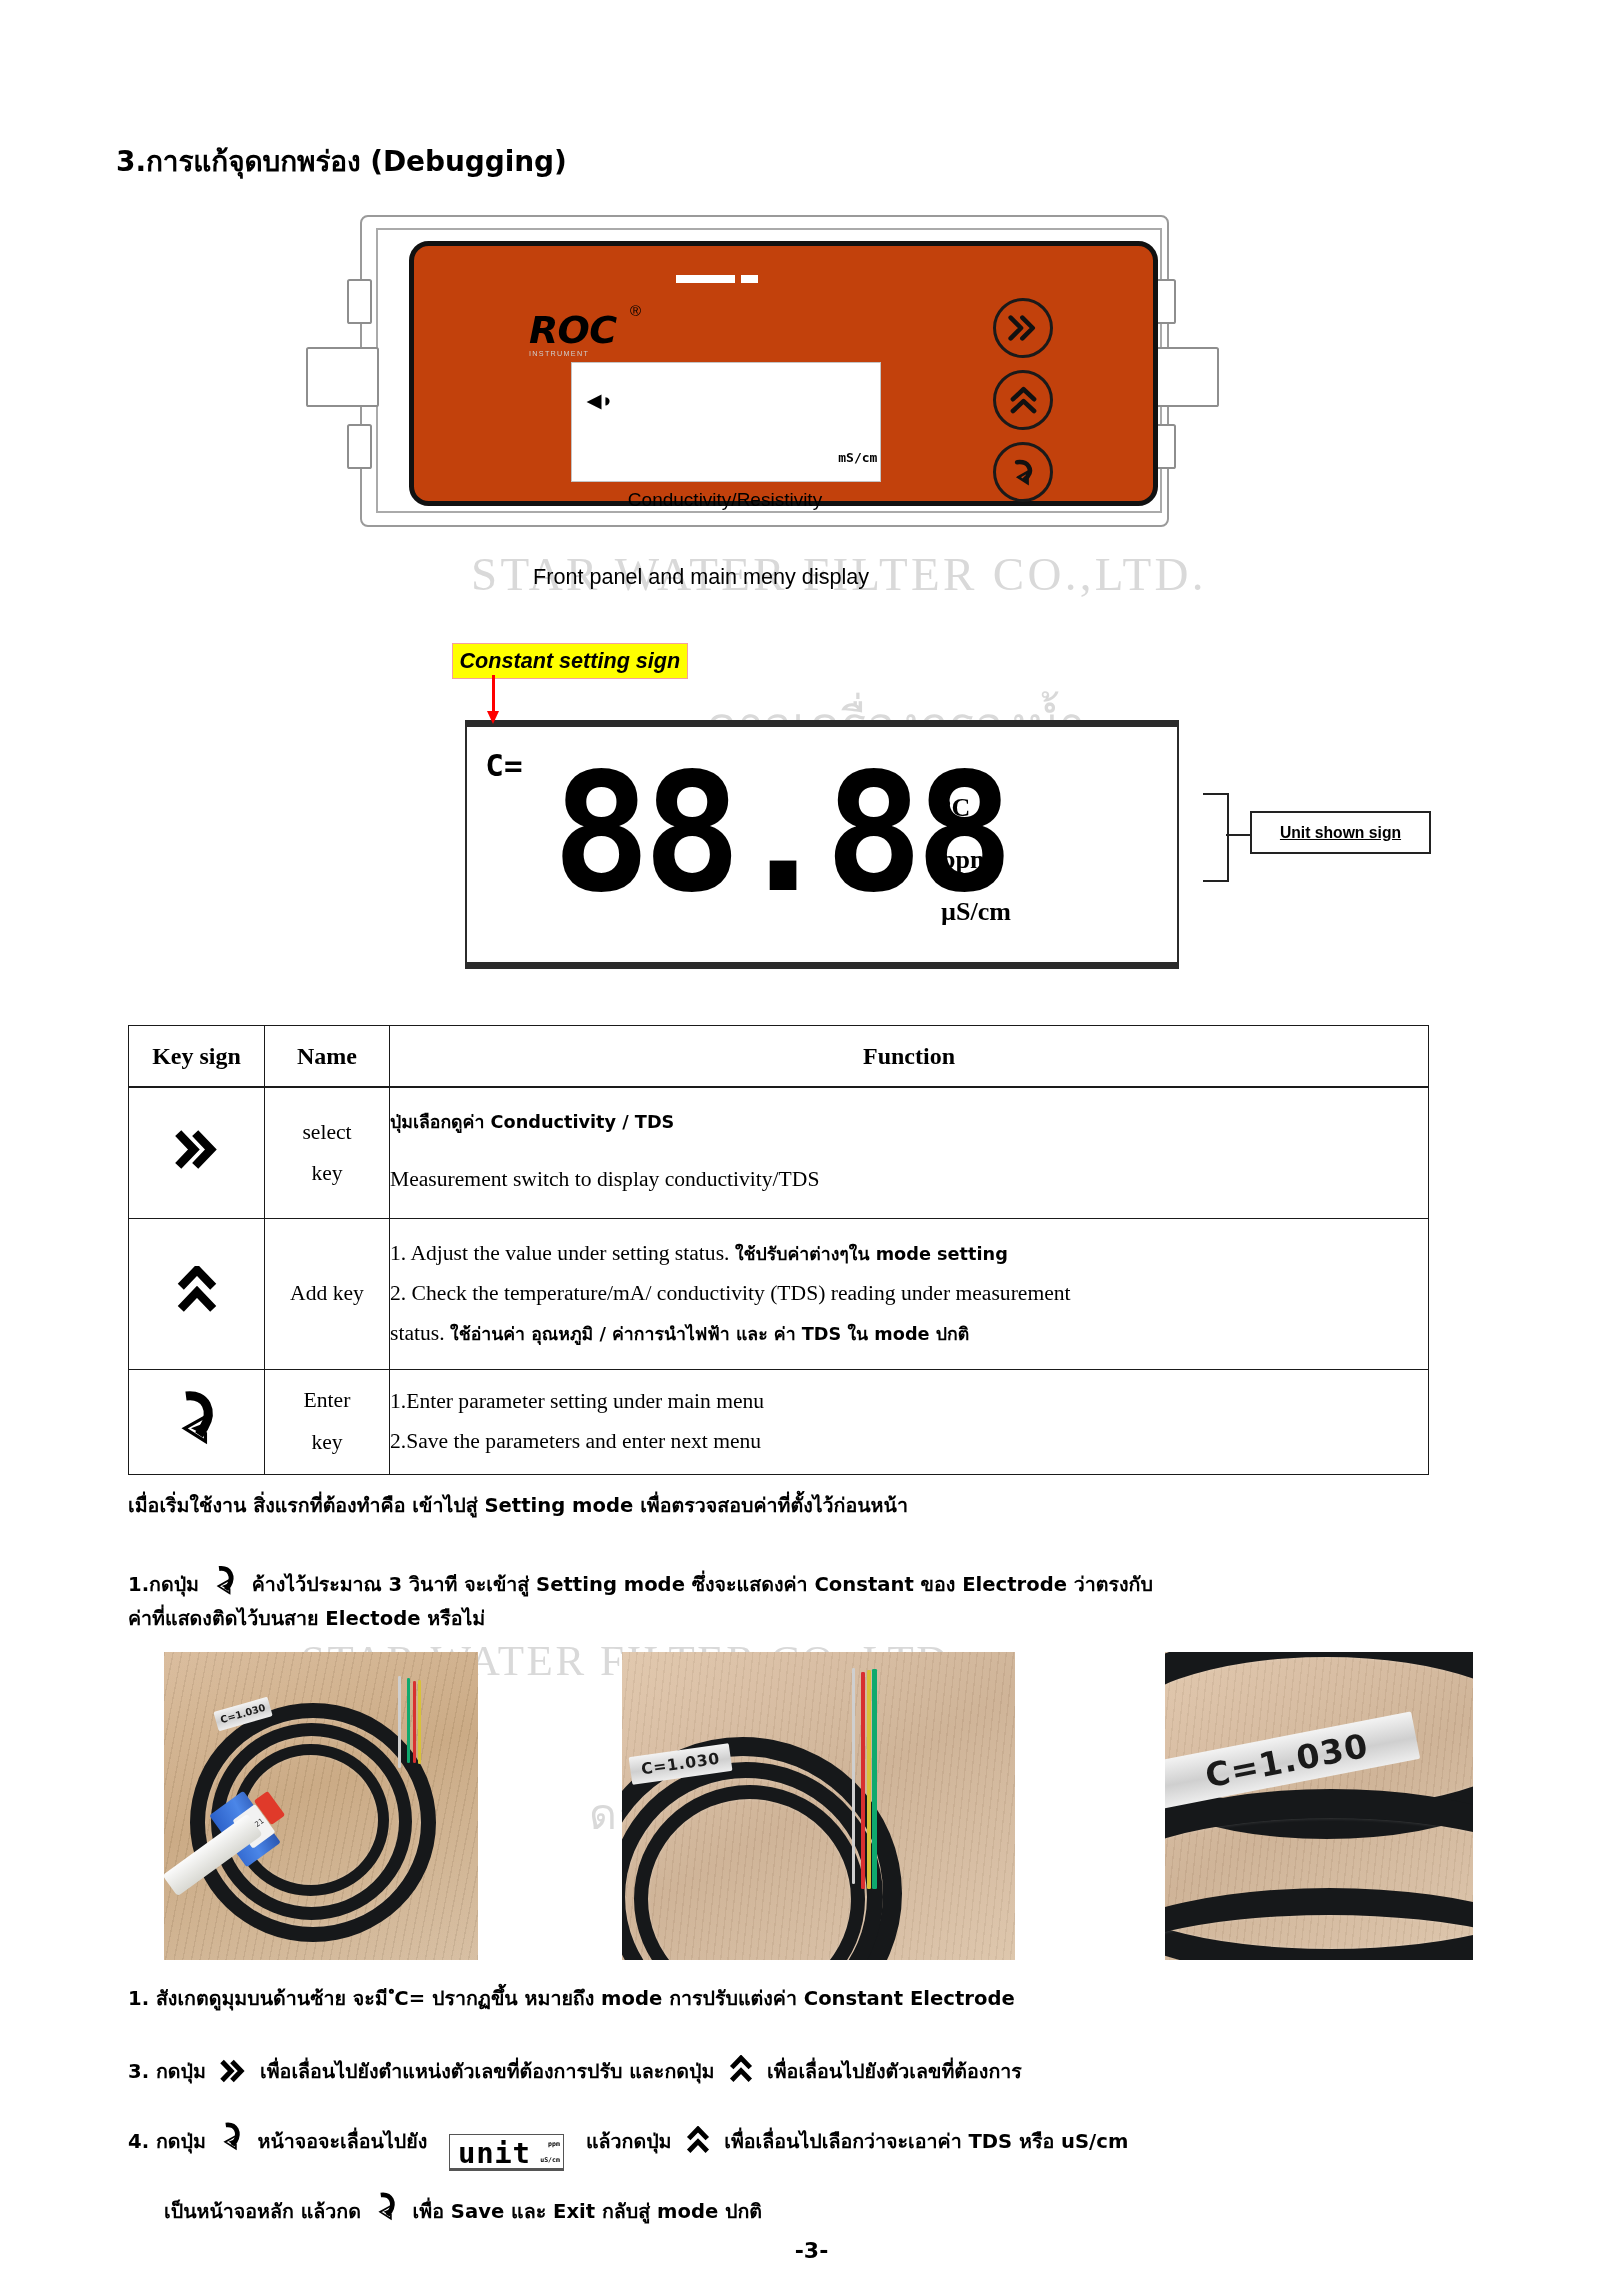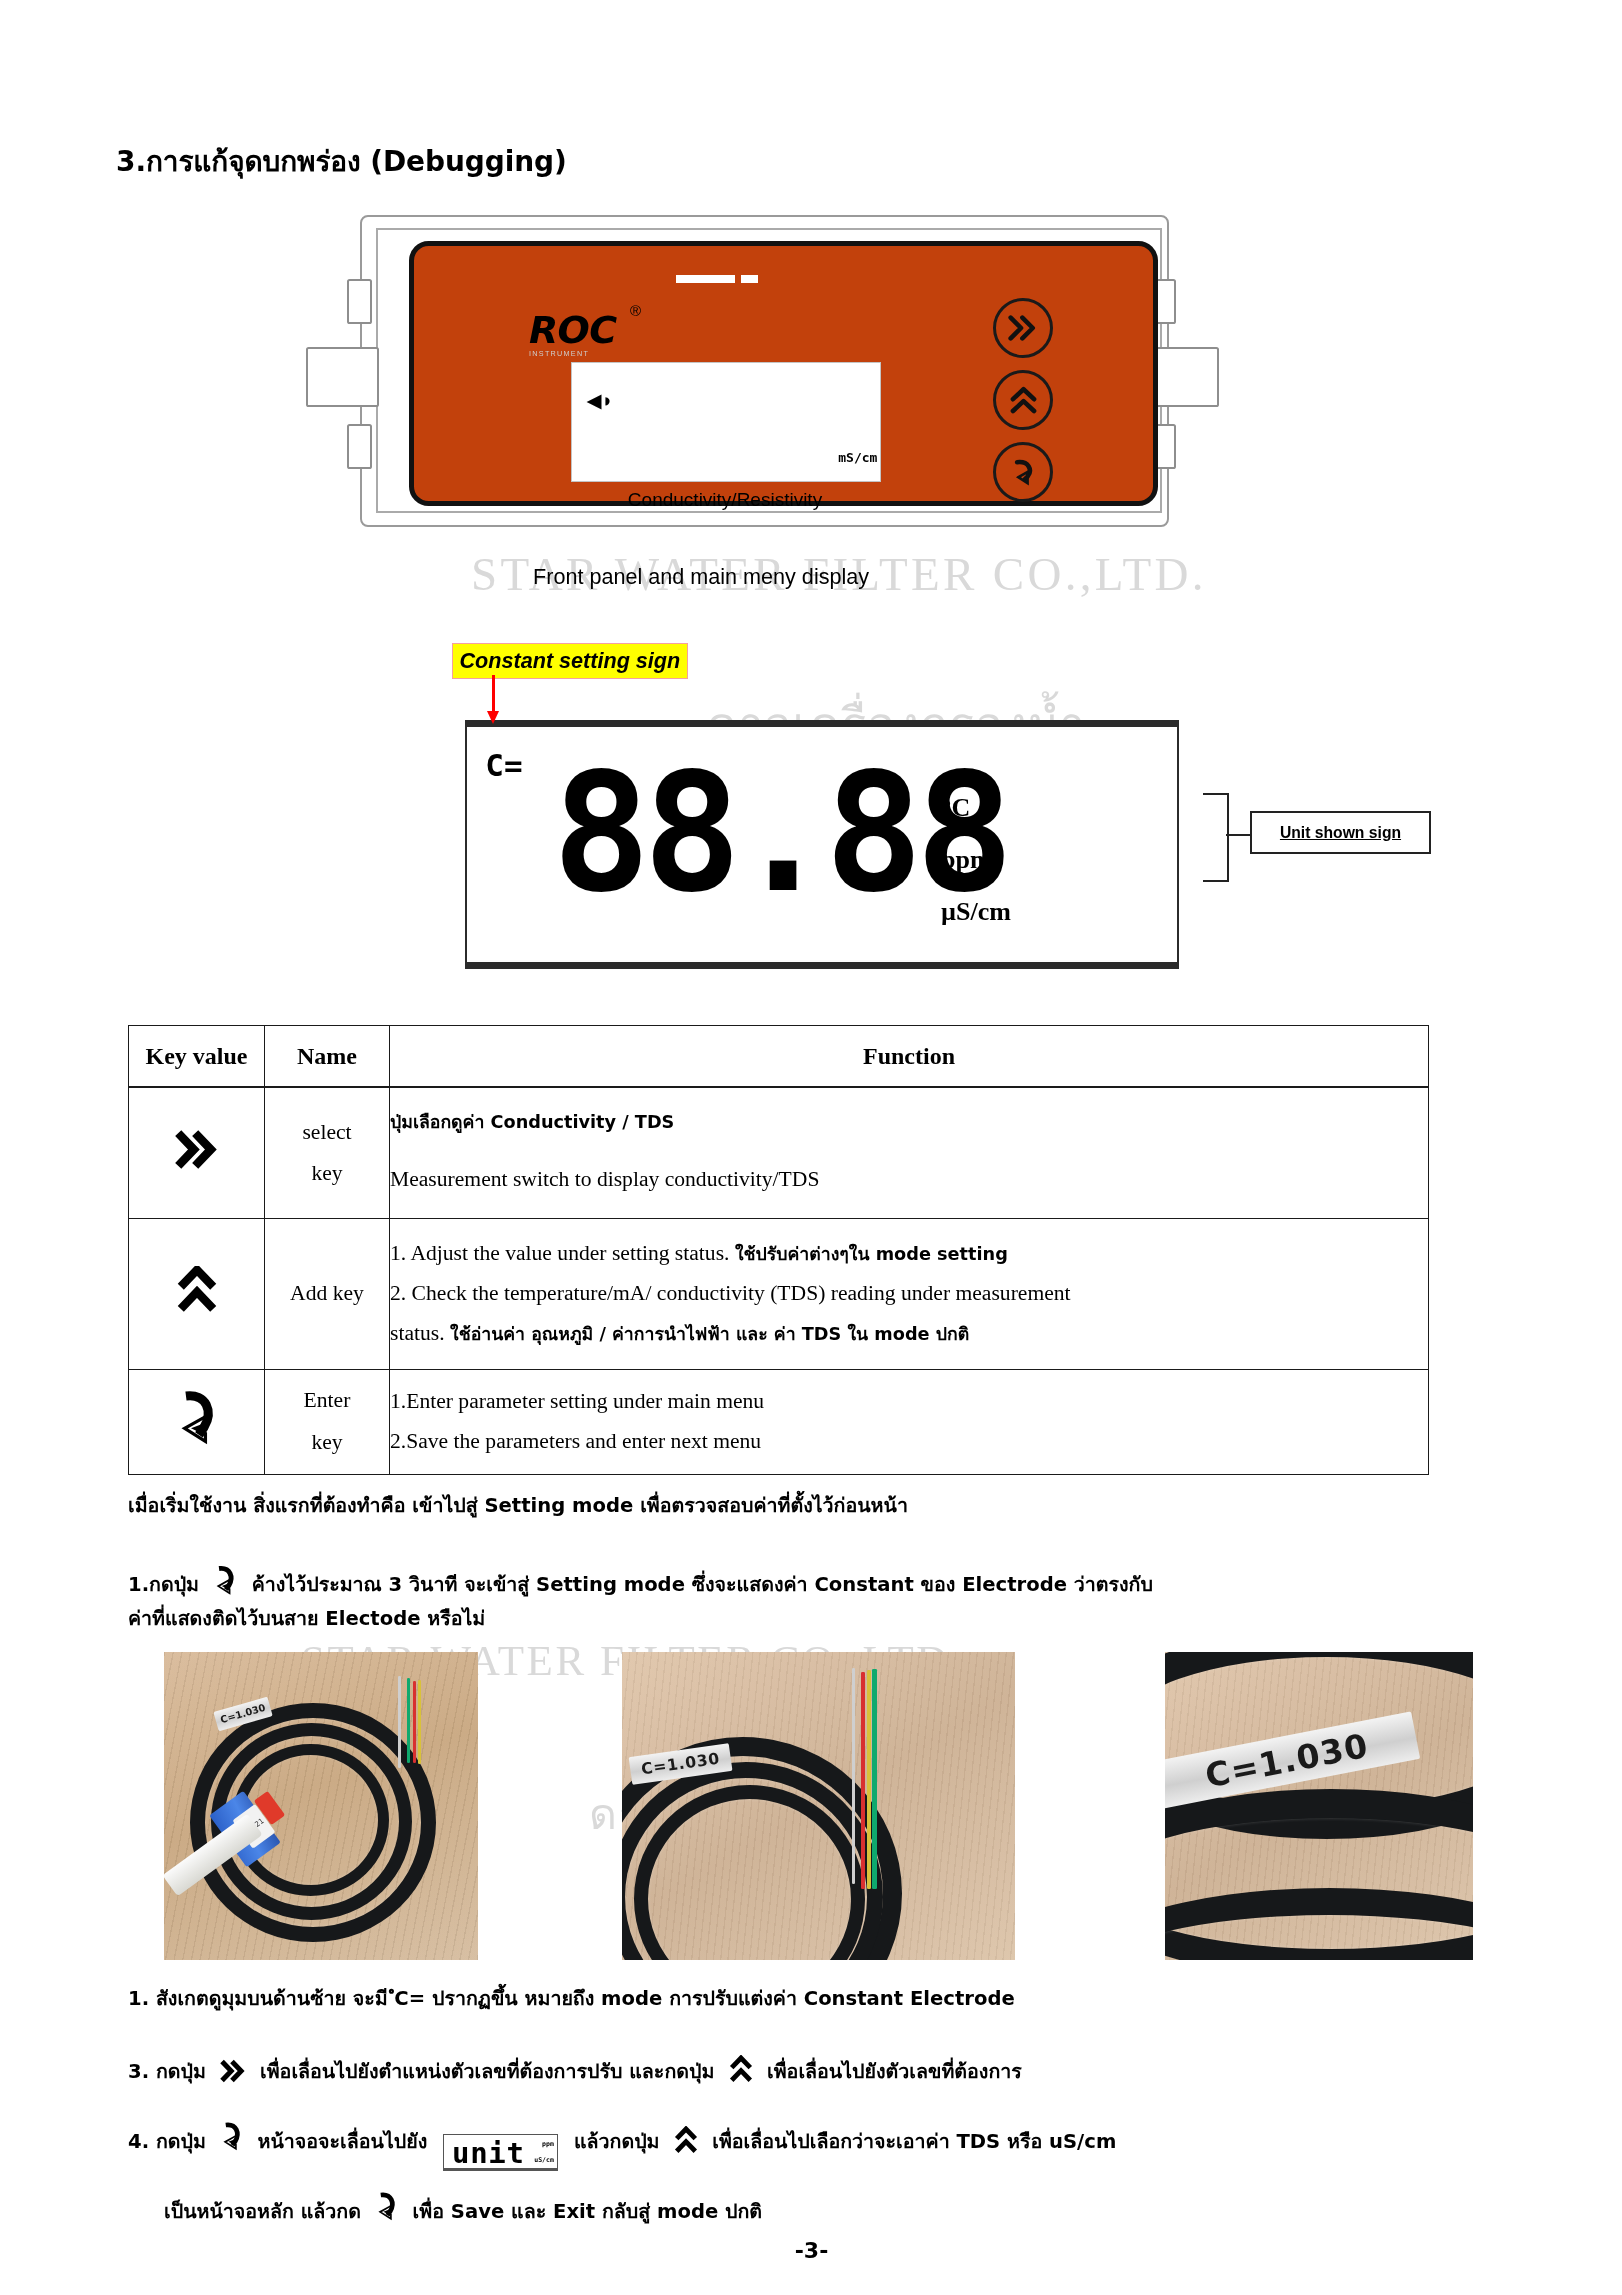--- a/index.html
+++ b/index.html
@@ -376,21 +376,21 @@
   .inline-icon.small { font-size: 26px; vertical-align: -3.9px; }
 
   
   .mini-lcd {
     display: inline-block;
     border: 1.3px solid #555;
     border-bottom: 3.3px solid #555;
     background: #fff;
     padding: 2.6px 7.9px 3.9px 7.9px;
     vertical-align: -14.4px;
-    margin: 0 9px;
+    margin: 0 15px;
     position: relative;
     width: 115px;
     height: 37px;
     box-sizing: border-box;
   }
   .mini-lcd .seg {
     font-family: "DejaVu Sans Mono", monospace;
     font-size: 29px;
     font-weight: bold;
     letter-spacing: 0.7px;
@@ -555,21 +555,21 @@
   <div class="lcd2-unit" id="u-ppm">ppm</div>
   <div class="lcd2-unit" id="u-us">µS/cm</div>
 </div>
 <div class="abs" id="unit-bracket"></div>
 <div class="abs" id="unit-line"></div>
 <div class="abs" id="unit-box">Unit shown sign</div>
 
 <table class="abs" id="keytable">
   <thead>
     <tr>
-      <th class="col-key">Key value</th>
+      <th class="col-key">Key sign</th>
       <th class="col-name">Name</th>
       <th class="col-func">Function</th>
     </tr>
   </thead>
   <tbody>
 
     <tr style="height:131px;">
       <td class="col-key">
         <div class="keyicon">
           <svg width="47" height="41" viewBox="0 0 72 62" aria-hidden="true">

